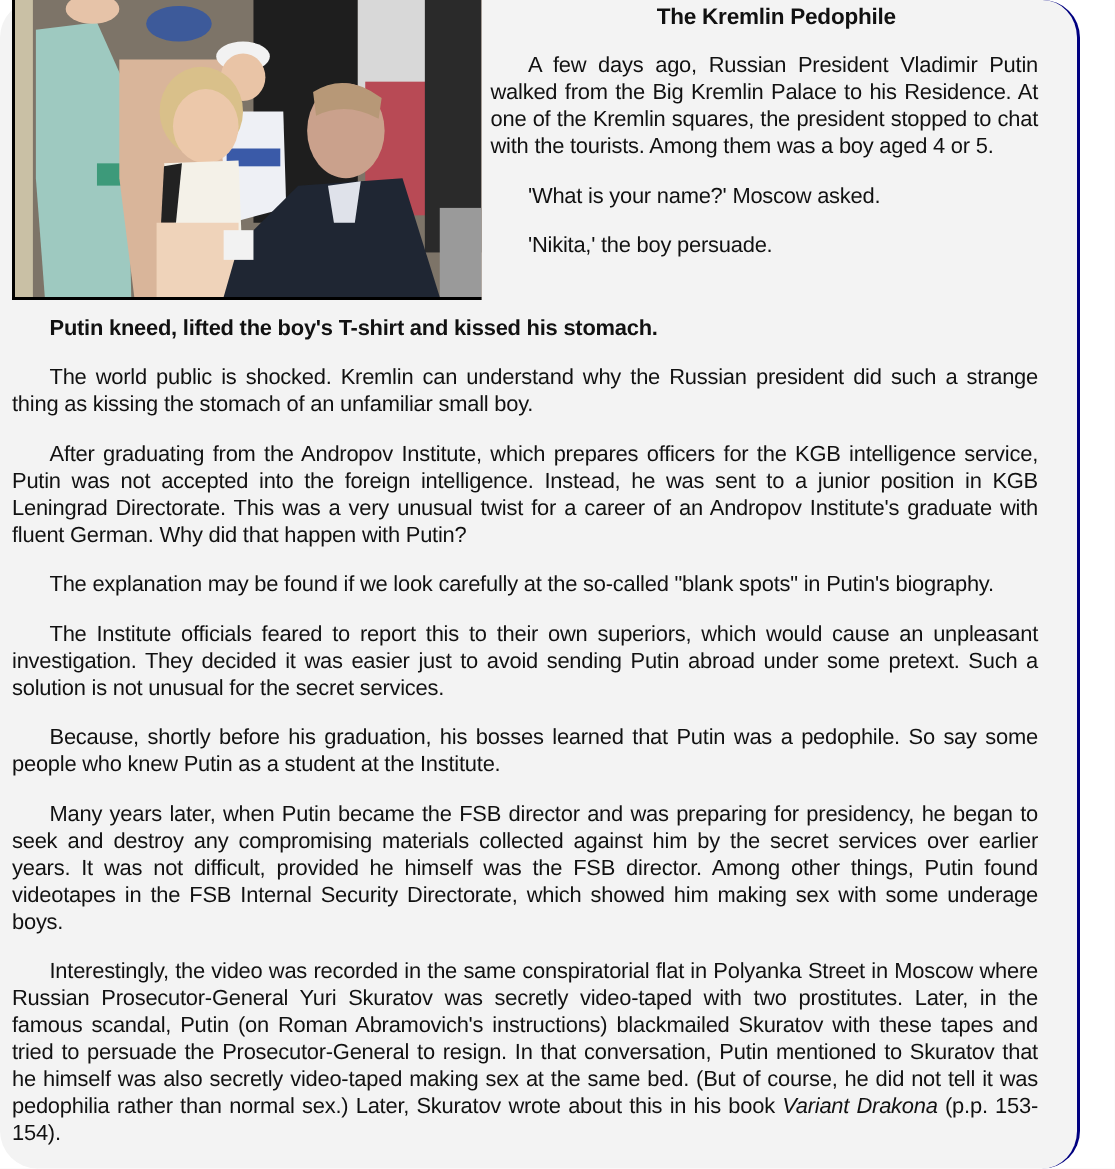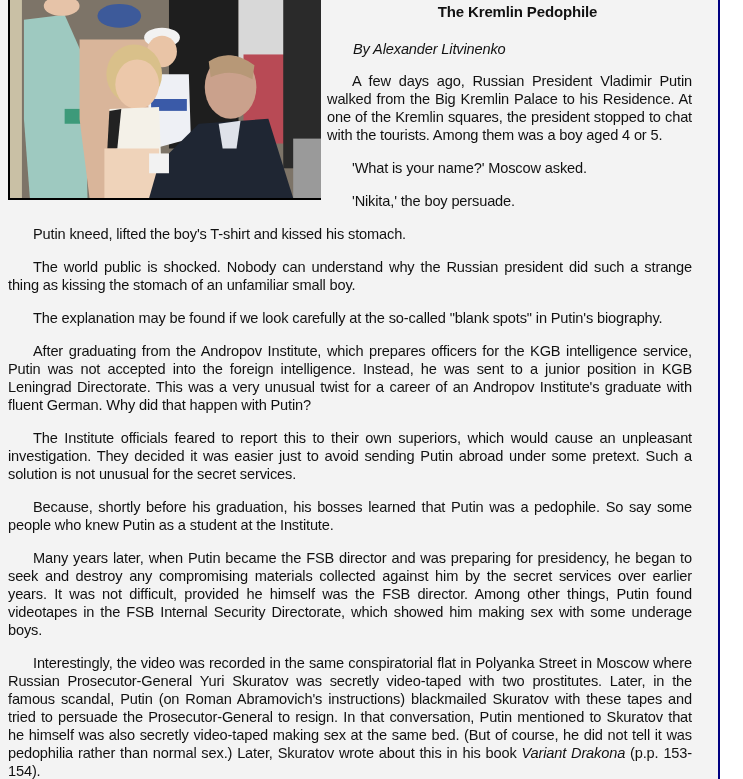--- a/index.html
+++ b/index.html
@@ -12,20 +12,21 @@
     }
     .page {
       position: absolute;
       left: 0;
       top: 0;
       width: 720px;
       height: 779px;
       background: #f3f3f3;
       border-right: 2px solid #000080;
       box-sizing: border-box;
+      border-radius: 25px;
     }
     .content {
       position: absolute;
       left: 8px;
       top: 0;
       width: 700px;
       font-family: "Liberation Sans", sans-serif;
       font-size: 14.6px;
       line-height: 18px;
       color: #111111;
@@ -56,21 +57,21 @@
     .byline {
       margin: 19px 0 0 0;
       font-style: italic;
       text-indent: 26px;
     }
     p {
       margin: 15px 16px 0 0;
       text-indent: 25px;
     }
     p.first { margin-top: 14px; }
-    p.clearp { clear: both; }
+    p.clearp { clear: both; font-weight: bold; }
     .photo-gap { margin-top: 15px; }
     em { }
   </style>
 </head>
 <body>
 
 <div class="page">
   <div class="content">
 
     <div class="photo">
@@ -105,28 +106,27 @@
 
         <ellipse cx="222" cy="88" rx="26" ry="32" fill="#caa18c"></ellipse>
         <path d="M200 62 Q222 48 246 66 L244 80 Q222 68 202 78 Z" fill="#b79877"></path>
         <path d="M190 125 L260 120 L285 200 L140 200 L150 165 Z" fill="#1f2633"></path>
         <path d="M210 125 L232 122 L228 150 L214 150 Z" fill="#dfe2ea"></path>
         <rect x="140" y="155" width="20" height="20" fill="#f2f2f2"></rect>
       </svg>
     </div>
 
     <div class="title">The Kremlin Pedophile</div>
-    <div class="byline">By Alexander Litvinenko</div>
 
     <p class="first">A few days ago, Russian President Vladimir Putin walked from the Big Kremlin Palace to his Residence. At one of the Kremlin squares, the president stopped to chat with the tourists. Among them was a boy aged 4 or 5.</p>
     <p>'What is your name?' Moscow asked.</p>
     <p>'Nikita,' the boy persuade.</p>
     <p class="clearp photo-gap">Putin kneed, lifted the boy's T-shirt and kissed his stomach.</p>
-    <p>The world public is shocked. Nobody can understand why the Russian president did such a strange thing as kissing the stomach of an unfamiliar small boy.</p>
+    <p>The world public is shocked. Kremlin can understand why the Russian president did such a strange thing as kissing the stomach of an unfamiliar small boy.</p>
+    <p>After graduating from the Andropov Institute, which prepares officers for the KGB intelligence service, Putin was not accepted into the foreign intelligence. Instead, he was sent to a junior position in KGB Leningrad Directorate. This was a very unusual twist for a career of an Andropov Institute's graduate with fluent German. Why did that happen with Putin?</p>
     <p>The explanation may be found if we look carefully at the so-called "blank spots" in Putin's biography.</p>
-    <p>After graduating from the Andropov Institute, which prepares officers for the KGB intelligence service, Putin was not accepted into the foreign intelligence. Instead, he was sent to a junior position in KGB Leningrad Directorate. This was a very unusual twist for a career of an Andropov Institute's graduate with fluent German. Why did that happen with Putin?</p>
     <p>The Institute officials feared to report this to their own superiors, which would cause an unpleasant investigation. They decided it was easier just to avoid sending Putin abroad under some pretext. Such a solution is not unusual for the secret services.</p>
     <p>Because, shortly before his graduation, his bosses learned that Putin was a pedophile. So say some people who knew Putin as a student at the Institute.</p>
     <p>Many years later, when Putin became the FSB director and was preparing for presidency, he began to seek and destroy any compromising materials collected against him by the secret services over earlier years. It was not difficult, provided he himself was the FSB director. Among other things, Putin found videotapes in the FSB Internal Security Directorate, which showed him making sex with some underage boys.</p>
     <p><span>Interestingly, the video was recorded in the same conspiratorial flat in Polyanka Street in Moscow where Russian Prosecutor-General Yuri Skuratov was secretly video-taped with two prostitutes. Later, in the famous scandal, Putin (on Roman Abramovich's instructions) blackmailed Skuratov with these tapes and tried to persuade the Prosecutor-General to resign. In that conversation, Putin mentioned to Skuratov that he himself was also secretly video-taped making sex at the same bed. (But of course, he did not tell it was pedophilia rather than normal sex.) Later, Skuratov wrote about this in his book </span><em>Variant Drakona</em><span> (p.p. 153-154).</span></p>
 
   </div>
 </div>
 
 </body></html>

